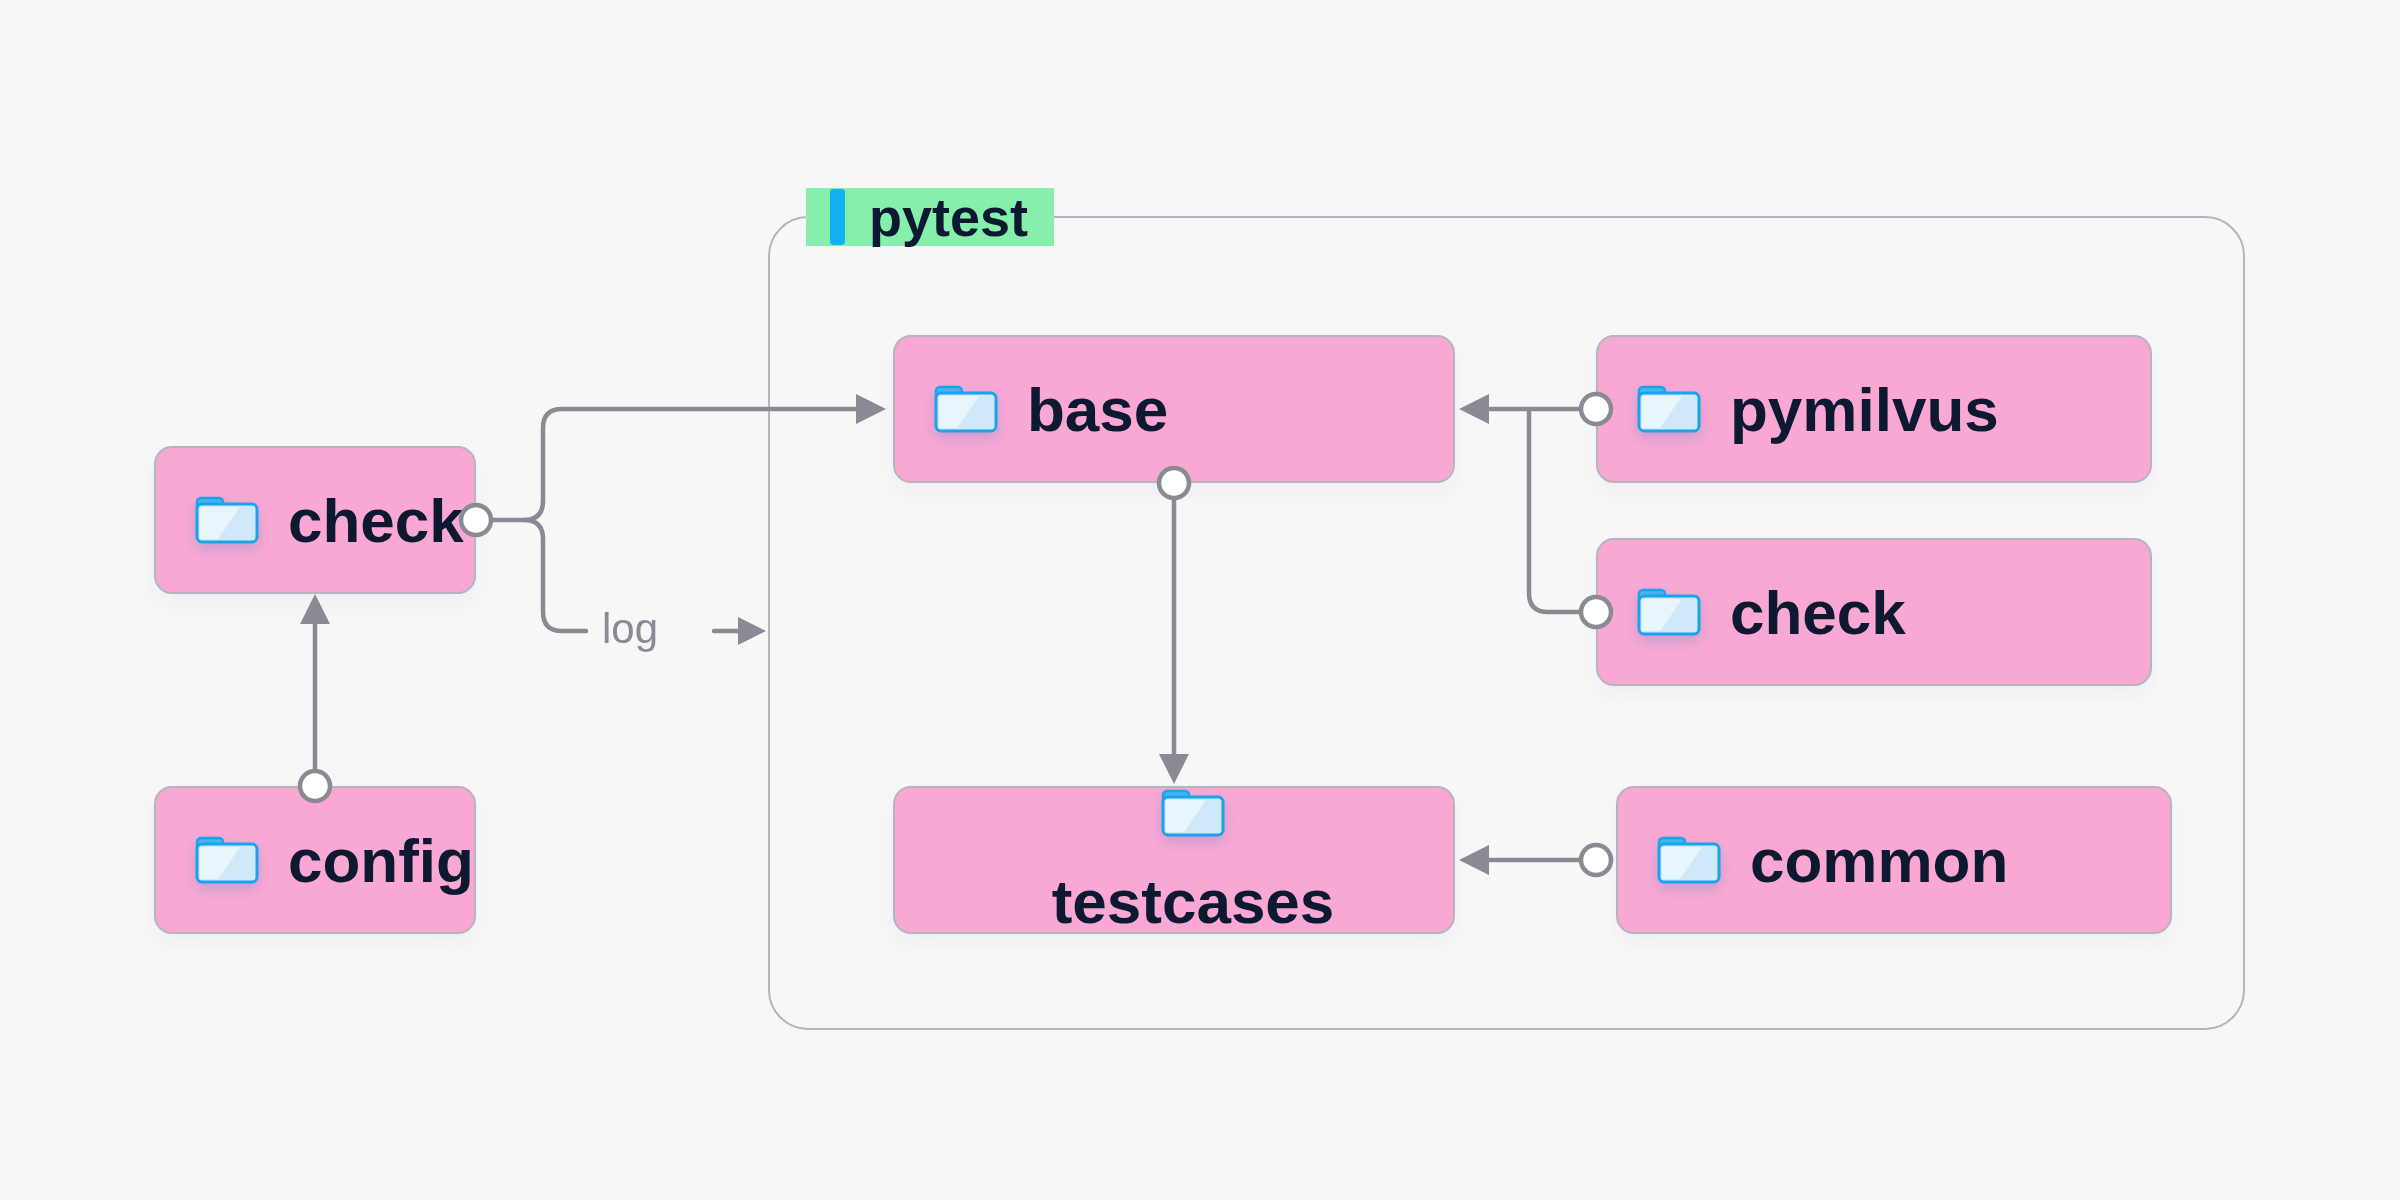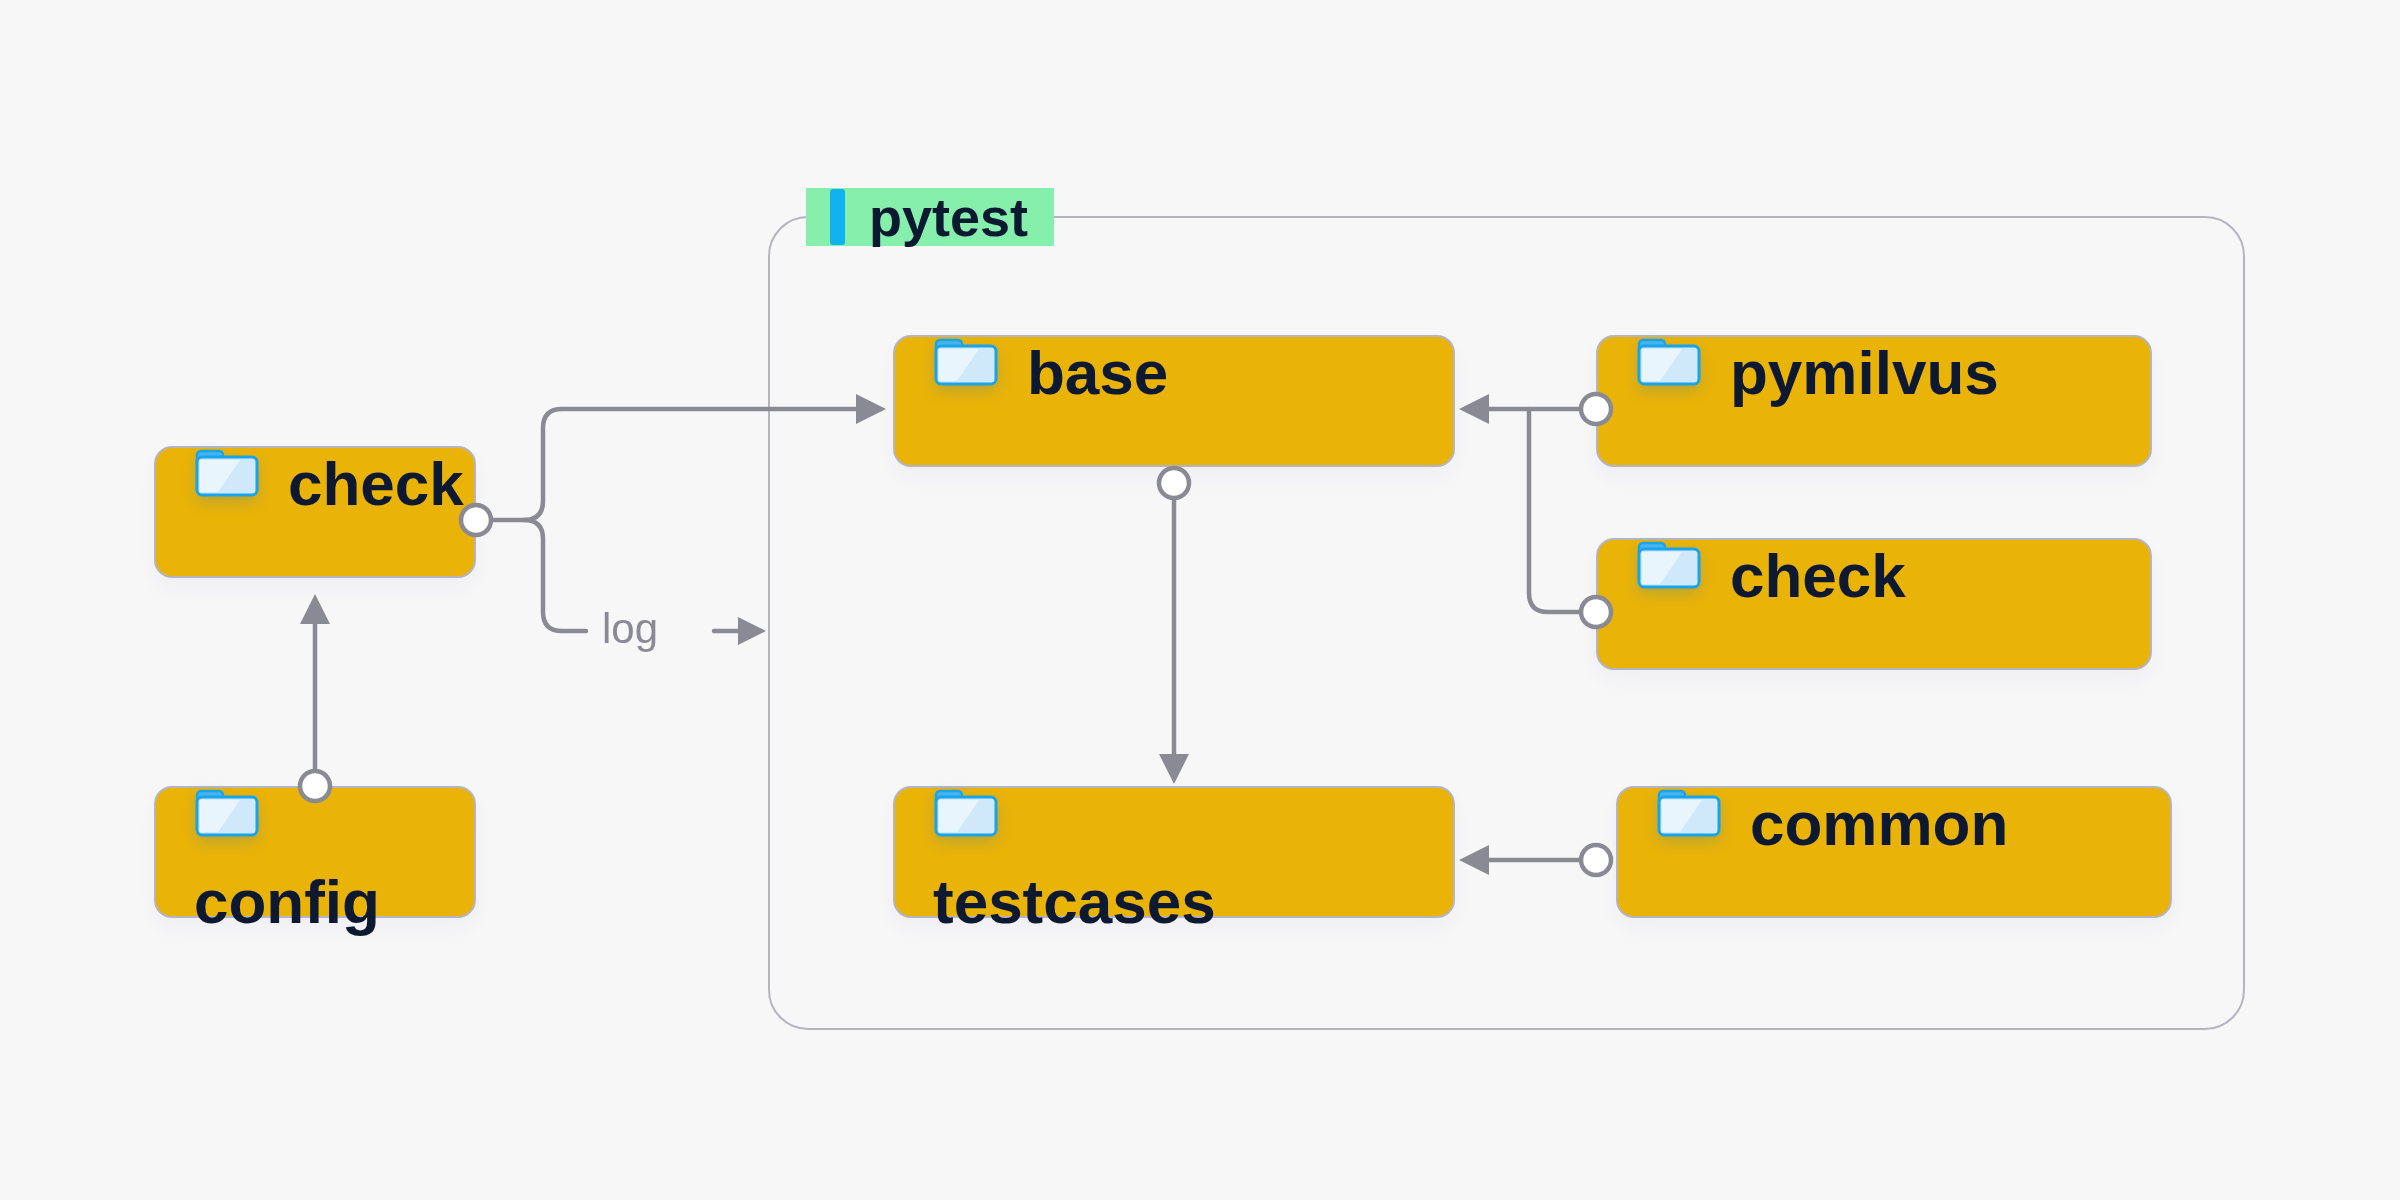--- a/index.html
+++ b/index.html
@@ -50,46 +50,47 @@
     font-size: 54px;
     font-weight: bold;
     color: #0d1930;
     line-height: 58px;
     white-space: nowrap;
   }
 
   
   .node {
     position: absolute;
-    height: 132px;
-    background: #eab308;
+    height: 148px;
+    background: #f9a8d4;
     border: 2px solid #b5b5c0;
     border-radius: 18px;
     box-sizing: border-box;
     display: flex;
+    align-items: center;
     padding-left: 38px;
     gap: 28px;
     z-index: 1;
     box-shadow: 0 10px 20px rgba(40, 60, 100, 0.04);
   }
   .node .node-label {
     font-size: 62px;
     font-weight: bold;
     color: #0d1930;
     white-space: nowrap;
   }
   .folder-svg {
     width: 66px;
     height: 50px;
     flex: none;
     filter: drop-shadow(0 6px 7px rgba(30, 120, 190, 0.22));
   }
 
   #node-utils     { left: 154px;  top: 446px; width: 322px; }
-  #node-config    { left: 154px;  top: 786px; width: 322px; flex-direction: column; }
+  #node-config    { left: 154px;  top: 786px; width: 322px; }
   #node-base      { left: 893px;  top: 335px; width: 562px; }
   #node-pymilvus  { left: 1596px; top: 335px; width: 556px; }
   #node-check     { left: 1596px; top: 538px; width: 556px; }
   #node-testcases { left: 893px;  top: 786px; width: 562px; flex-direction: column; }
   #node-common    { left: 1616px; top: 786px; width: 556px; }
 
   
   #edges {
     position: absolute;
     left: 0;

